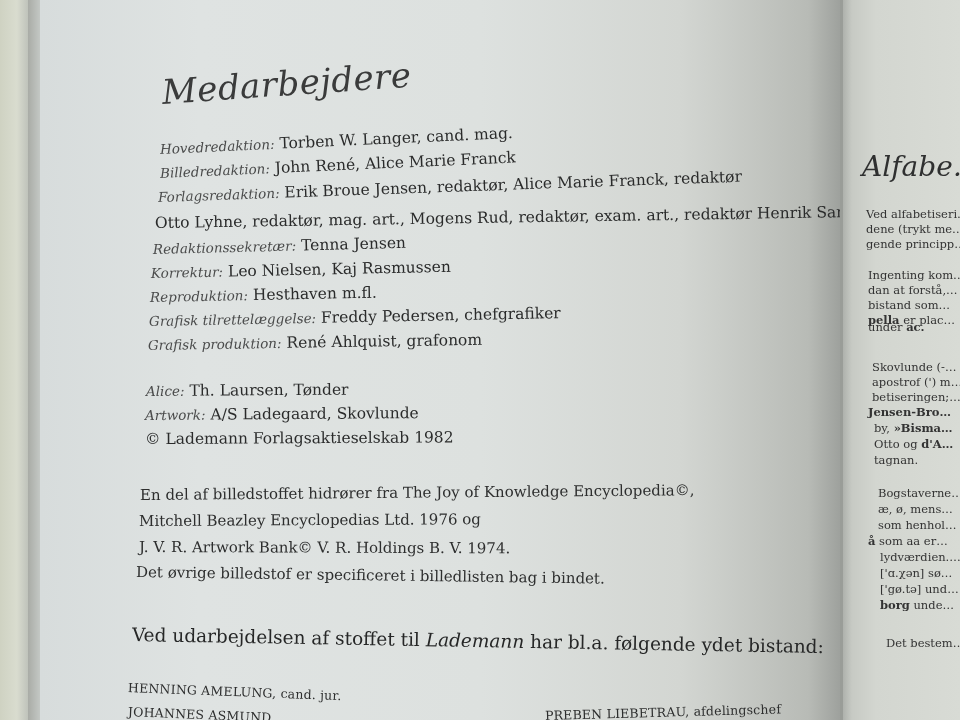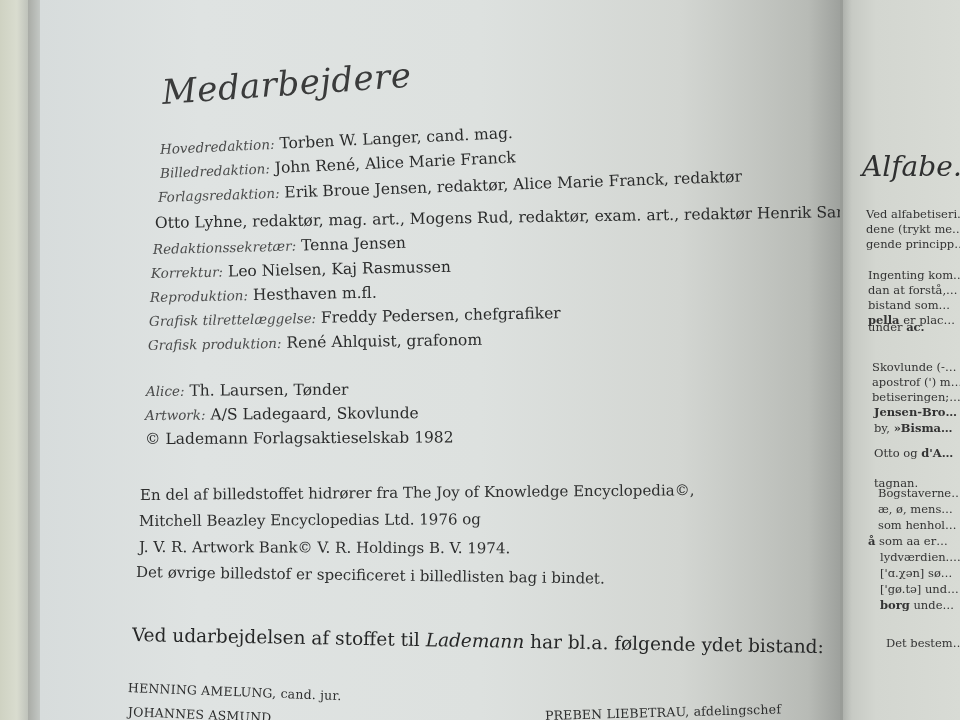--- a/index.html
+++ b/index.html
@@ -140,24 +140,24 @@
 
   <div class="rp-line" style="top:268px; left:28px"><b></b><span>Ingenting kom…</span></div>
   <div class="rp-line" style="top:283px; left:28px"><b></b><span>dan at forstå,…</span></div>
   <div class="rp-line" style="top:298px; left:28px"><b></b><span>bistand som…</span></div>
   <div class="rp-line" style="top:313px; left:28px"><b>pella</b><span> er plac…</span></div>
   <div class="rp-line" style="top:320px; left:28px"><span>under </span><b>ac.</b></div>
 
   <div class="rp-line" style="top:360px; left:32px"><b></b><span>Skovlunde (-…</span></div>
   <div class="rp-line" style="top:375px; left:32px"><b></b><span>apostrof (') m…</span></div>
   <div class="rp-line" style="top:390px; left:32px"><b></b><span>betiseringen;…</span></div>
-  <div class="rp-line" style="top:405px; left:34px"><b>Jensen-Bro…</b><span></span></div>
+  <div class="rp-line" style="top:405px; left:28px"><b>Jensen-Bro…</b><span></span></div>
   <div class="rp-line" style="top:421px; left:34px"><span>by, </span><b>»Bisma…</b></div>
-  <div class="rp-line" style="top:446px; left:34px"><span>Otto og </span><b>d'A…</b></div>
-  <div class="rp-line" style="top:476px; left:34px"><b></b><span>tagnan.</span></div>
+  <div class="rp-line" style="top:437px; left:34px"><span>Otto og </span><b>d'A…</b></div>
+  <div class="rp-line" style="top:453px; left:34px"><b></b><span>tagnan.</span></div>
 
   <div class="rp-line" style="top:486px; left:38px"><b></b><span>Bogstaverne…</span></div>
   <div class="rp-line" style="top:502px; left:38px"><b></b><span>æ, ø, mens…</span></div>
   <div class="rp-line" style="top:518px; left:38px"><b></b><span>som henhol…</span></div>
   <div class="rp-line" style="top:534px; left:28px"><b>å</b><span> som aa er…</span></div>
   <div class="rp-line" style="top:550px; left:40px"><b></b><span>lydværdien.…</span></div>
   <div class="rp-line" style="top:566px; left:40px"><b></b><span>['ɑ.χən] sø…</span></div>
   <div class="rp-line" style="top:582px; left:40px"><b></b><span>['gø.tə] und…</span></div>
   <div class="rp-line" style="top:598px; left:40px"><b>borg</b><span> unde…</span></div>
 

